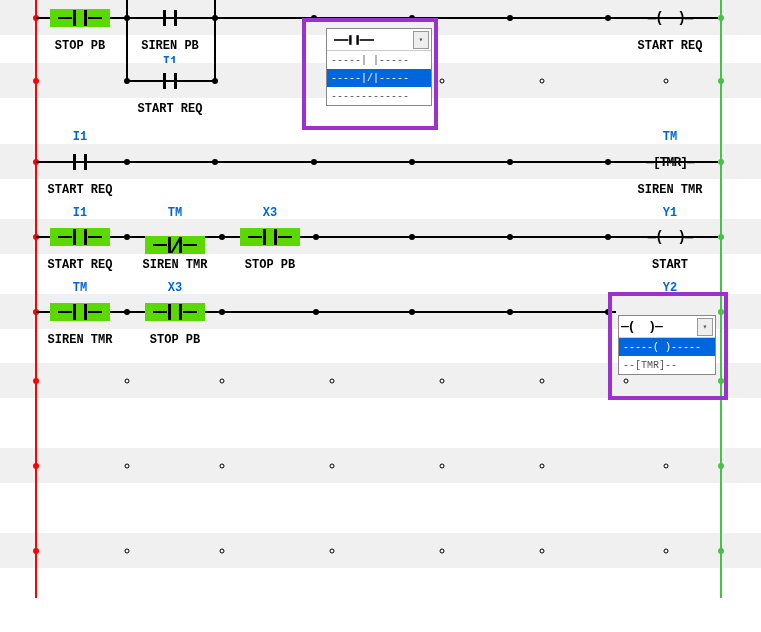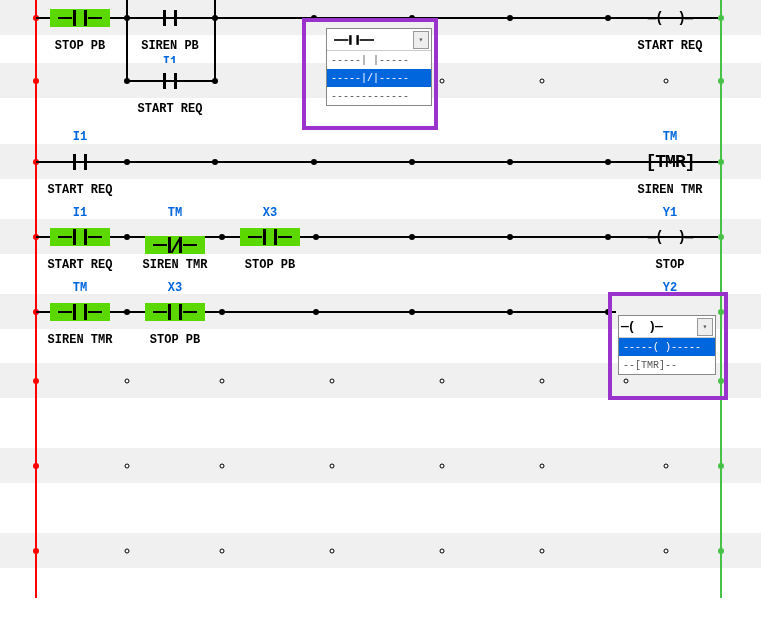--- a/index.html
+++ b/index.html
@@ -15,21 +15,21 @@
 .odot{position:absolute;width:5px;height:5px;border-radius:50%;border:1px solid #000;background:#fff;top:50%;transform:translate(-50%,-50%)}
 .element{position:absolute;top:50%;transform:translateY(-50%);text-align:center}
 .contact{width:60px;height:18px;display:flex;align-items:center;justify-content:center}
 .contact.highlight{background:#5bd800}
 .contact-sym{display:flex;align-items:center;justify-content:center;gap:0}
 .c-line{display:inline-block;width:14px;height:2px;background:#000}
 .c-bar{display:inline-block;width:3px;height:16px;background:#000;margin:0 1px}
 .c-nc{position:relative}
 .c-nc::after{content:'';position:absolute;width:2px;height:18px;background:#000;transform:rotate(30deg);left:50%;top:0}
 .coil-paren{font-size:14px;font-weight:bold;letter-spacing:-1px}
-.tmr-box{font-size:18px;font-weight:bold;letter-spacing:-1px}
+.tmr-box{font-size:13px;font-weight:bold;letter-spacing:-1px}
 .addr{position:absolute;color:#0066dd;font-size:12px;font-weight:bold;text-align:center;transform:translateX(-50%)}
 .comment{position:absolute;color:#000;font-size:12px;font-weight:bold;text-align:center;transform:translateX(-50%);white-space:nowrap}
 .callout{position:absolute;border:4px solid #9933cc;background:transparent;pointer-events:none}
 .dd{position:absolute;background:#fff;border:1px solid #888}
 .dd-display{height:22px;display:flex;align-items:center;padding:0 2px;border-bottom:1px solid #ccc}
 .dd-btn{width:16px;height:18px;background:#eee;border:1px solid #999;margin-left:auto;display:flex;align-items:center;justify-content:center;font-size:8px;color:#555}
 .dd-list{background:#fff}
 .dd-item{height:18px;display:flex;align-items:center;padding:0 4px;font-size:10px;font-weight:normal;color:#555;cursor:pointer}
 .dd-item.sel{background:#0066dd;color:#fff}
 .vbranch{position:absolute;width:2px;background:#000}
@@ -215,21 +215,21 @@
   <div class="element" style="left:640px;width:60px">
     <span class="coil-paren">—( &nbsp;)—</span>
   </div>
 </div>
 <div class="rung" style="height:24px">
   <div class="rail-left"></div>
       <div class="rail-right"></div>
   <span class="comment" style="left:80px;top:4px">START REQ</span>
   <span class="comment" style="left:175px;top:4px">SIREN TMR</span>
   <span class="comment" style="left:270px;top:4px">STOP PB</span>
-  <span class="comment" style="left:670px;top:4px">STOP</span>
+  <span class="comment" style="left:670px;top:4px">START</span>
 </div>
 
 <div style="position:relative;height:0">
   <span class="addr" style="left:80px;top:3px">TM</span>
   <span class="addr" style="left:175px;top:3px">X3</span>
   <span class="addr" style="left:670px;top:3px">Y2</span>
 </div>
 <div style="height:16px;position:relative">
       <div class="rail-left"></div>
       <div class="rail-right"></div>

